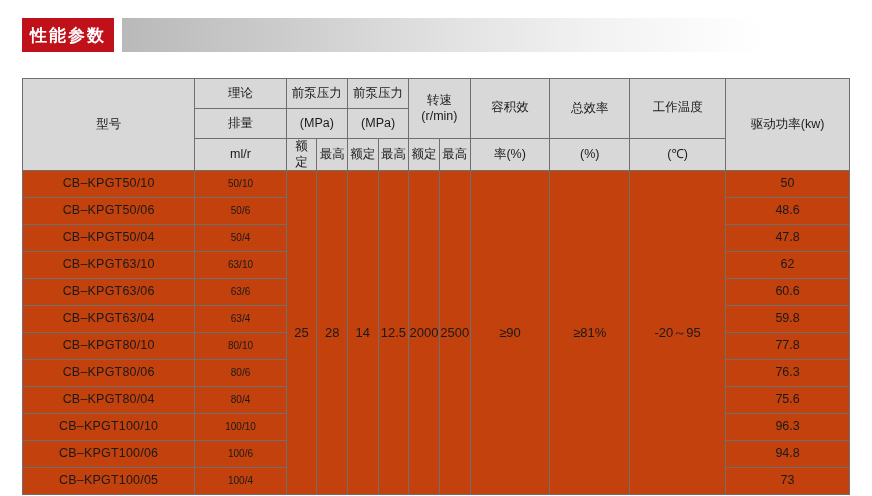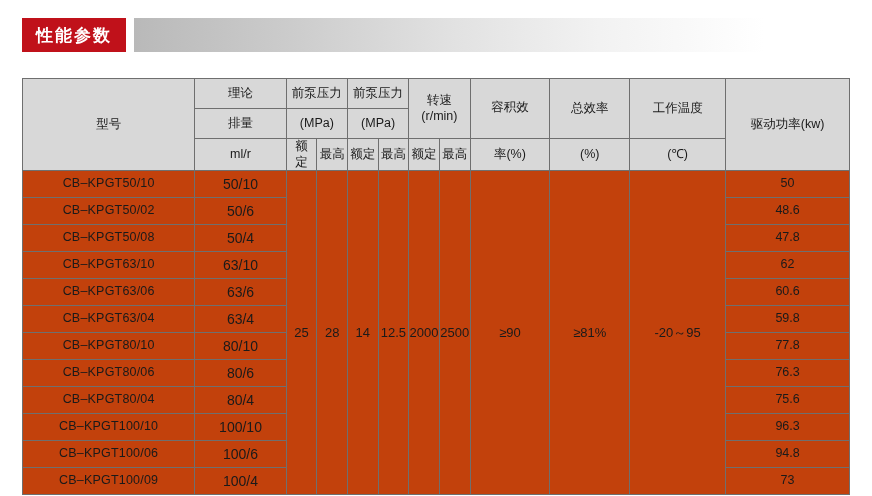--- a/index.html
+++ b/index.html
@@ -33,21 +33,21 @@
   }
   .header-badge {
     background: #c0111a;
     color: #ffffff;
     font-size: 17px;
     font-weight: bold;
     letter-spacing: 2px;
     display: flex;
     align-items: center;
     justify-content: center;
-    padding: 0 14px;
+    padding: 0 8px;
     height: 34px;
     box-sizing: border-box;
   }
   .header-rule {
     flex: 1;
     margin-left: 8px;
     height: 34px;
     background: linear-gradient(to right, #b9b9b9 0%, #cccccc 22%, #e2e2e2 45%, #f2f2f2 65%, #ffffff 88%);
   }
 
@@ -76,30 +76,30 @@
   }
   thead th {
     background: #d8d8d8;
     font-size: 12.5px;
   }
   .h-model      { width: 148px; }
   .h-disp       { width: 78px; }
   .h-sub        { width: 52px; }
   .h-vol        { width: 68px; font-family: Liberation Mono, monospace; }
   .h-eff        { width: 68px; }
-  .h-temp       { width: 82px; }
+  .h-temp       { width: 82px; font-family: Liberation Mono, monospace; }
   .h-power      { width: 106px; }
 
   .r1 { height: 30px; }
   .r2 { height: 30px; }
   .r3 { height: 30px; }
 
   tbody td { height: 26px; background: #c2410c; }
   tbody td.model { font-size: 12.5px; letter-spacing: 0.2px; }
-  tbody td.disp  { font-size: 14px; }
+  tbody td.disp  { font-size: 10px; }
   tbody td.span  { font-size: 13px; margin-top: 14px; }
   tbody td.power { font-size: 12.5px; }
 
   .stack-line { display: block; }
 </style>
 </head>
 <body>
 
 <div class="page">
 
@@ -152,26 +152,26 @@
           <td class="span" rowspan="12">14</td>
           <td class="span" rowspan="12">12.5</td>
           <td class="span" rowspan="12">2000</td>
           <td class="span" rowspan="12">2500</td>
           <td class="span" rowspan="12">≥90</td>
           <td class="span" rowspan="12">≥81%</td>
           <td class="span" rowspan="12">-20～95</td>
           <td class="power">50</td>
         </tr>
         <tr>
-          <td class="model">CB–KPGT50/02</td>
+          <td class="model">CB–KPGT50/06</td>
           <td class="disp">50/6</td>
           <td class="power">48.6</td>
         </tr>
         <tr>
-          <td class="model">CB–KPGT50/08</td>
+          <td class="model">CB–KPGT50/04</td>
           <td class="disp">50/4</td>
           <td class="power">47.8</td>
         </tr>
         <tr>
           <td class="model">CB–KPGT63/10</td>
           <td class="disp">63/10</td>
           <td class="power">62</td>
         </tr>
         <tr>
           <td class="model">CB–KPGT63/06</td>
@@ -202,21 +202,21 @@
           <td class="model">CB–KPGT100/10</td>
           <td class="disp">100/10</td>
           <td class="power">96.3</td>
         </tr>
         <tr>
           <td class="model">CB–KPGT100/06</td>
           <td class="disp">100/6</td>
           <td class="power">94.8</td>
         </tr>
         <tr>
-          <td class="model">CB–KPGT100/09</td>
+          <td class="model">CB–KPGT100/05</td>
           <td class="disp">100/4</td>
           <td class="power">73</td>
         </tr>
       </tbody>
     </table>
   </div>
 
 </div>
 
 </body></html>

